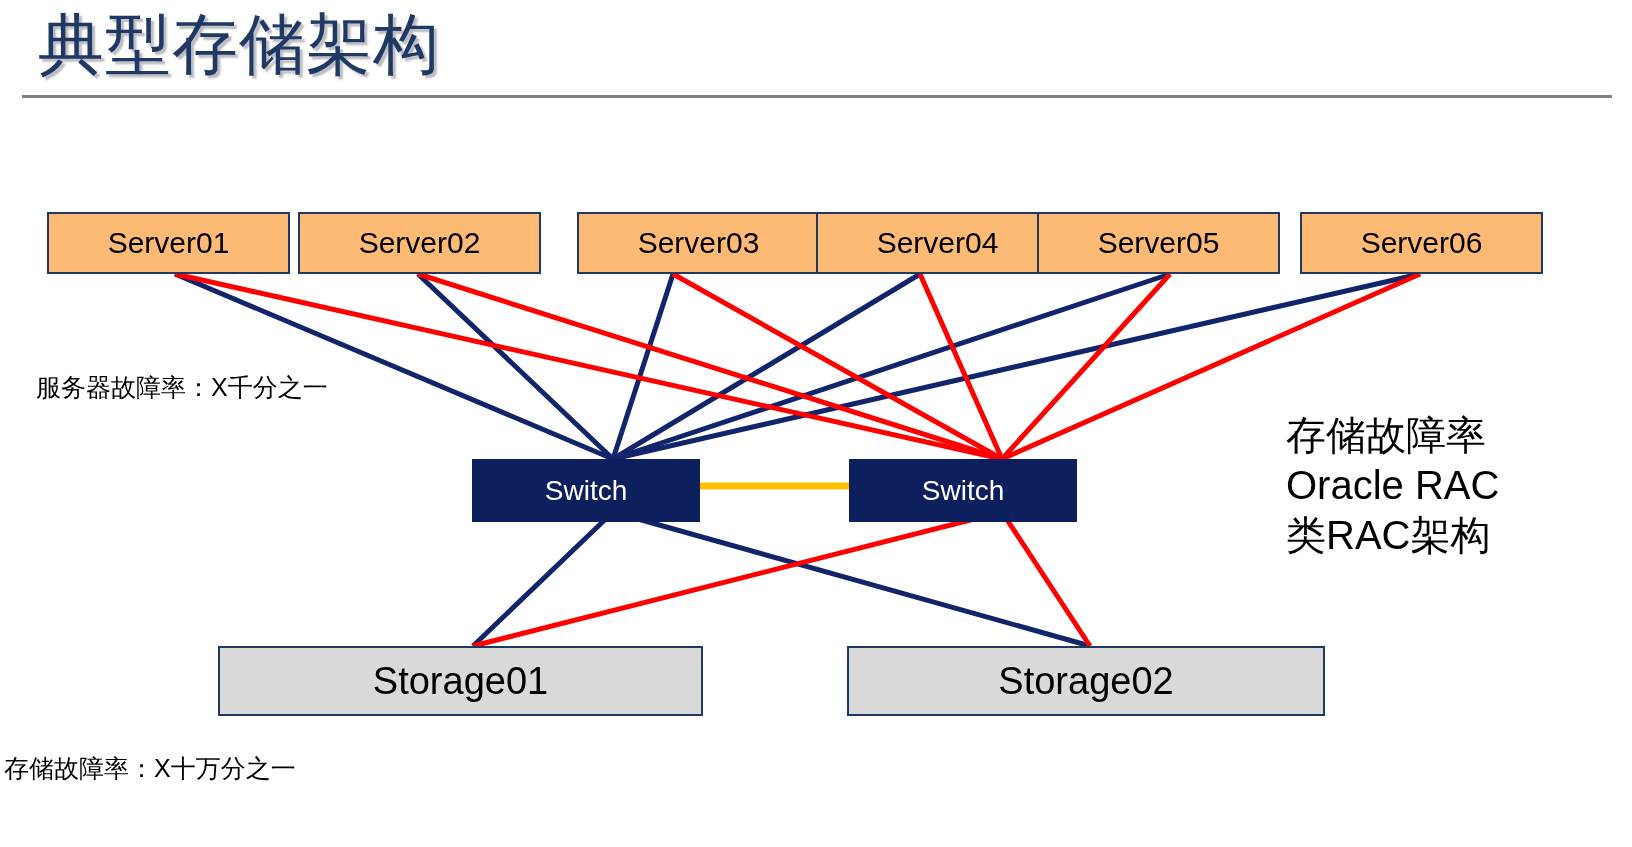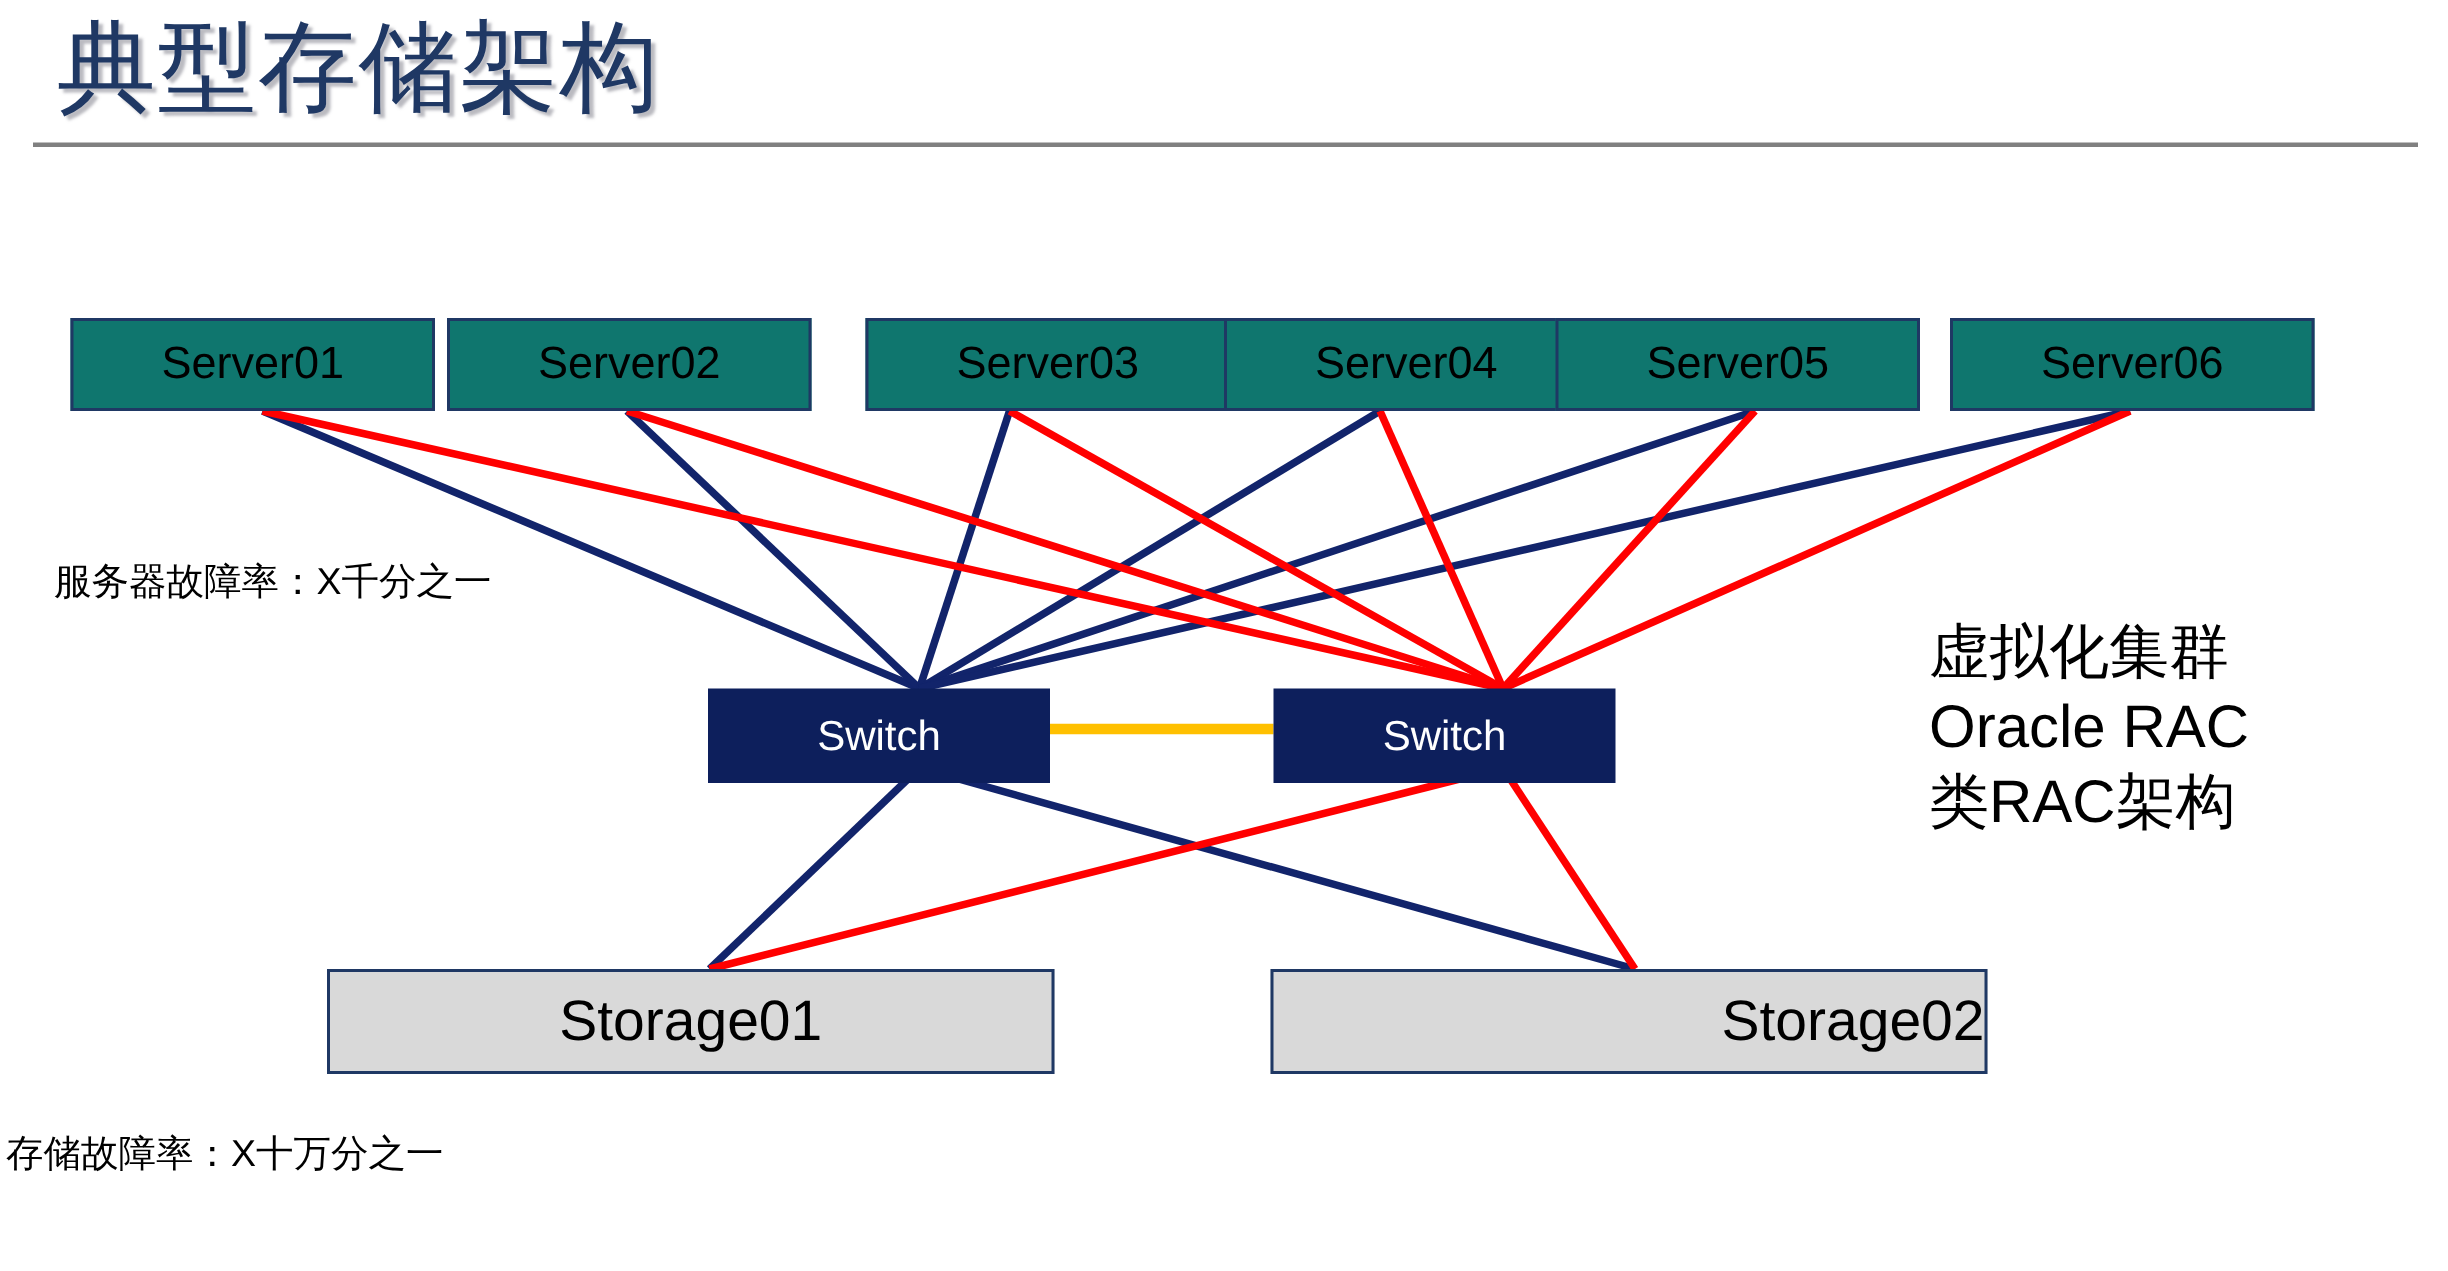--- a/index.html
+++ b/index.html
@@ -53,21 +53,21 @@
   
   .node {
     position: absolute;
     box-sizing: border-box;
     display: flex;
     align-items: center;
     justify-content: center;
     white-space: nowrap;
   }
   .server {
-    background: #0f766e;
+    background: #fdba74;
     border: 2px solid #1f3864;
     font-size: 30px;
     color: #000000;
     height: 62px;
     width: 243px;
     top: 212px;
   }
   .switch {
     background: #0d1f5c;
     border: none;
@@ -158,28 +158,28 @@
       </div>
       <div class="node switch" style="left: 472px;">
         <span>Switch</span>
       </div>
       <div class="node switch" style="left: 849px;">
         <span>Switch</span>
       </div>
       <div class="node storage" style="left: 218px; width: 485px;">
         <span>Storage01</span>
       </div>
-      <div class="node storage" style="left: 847px; width: 478px; justify-content: flex-end;">
+      <div class="node storage" style="left: 847px; width: 478px;">
         <span>Storage02</span>
       </div>
     </div>
 
   <div class="annot" id="annot-server">服务器故障率：X千分之一</div>
 
   <div class="annot" id="annot-storage">存储故障率：X十万分之一</div>
 
   <div id="right-note">
-    <div>虚拟化集群</div>
+    <div>存储故障率</div>
     <div>Oracle RAC</div>
     <div>类RAC架构</div>
   </div>
 
 </div>
 
 </body></html>

